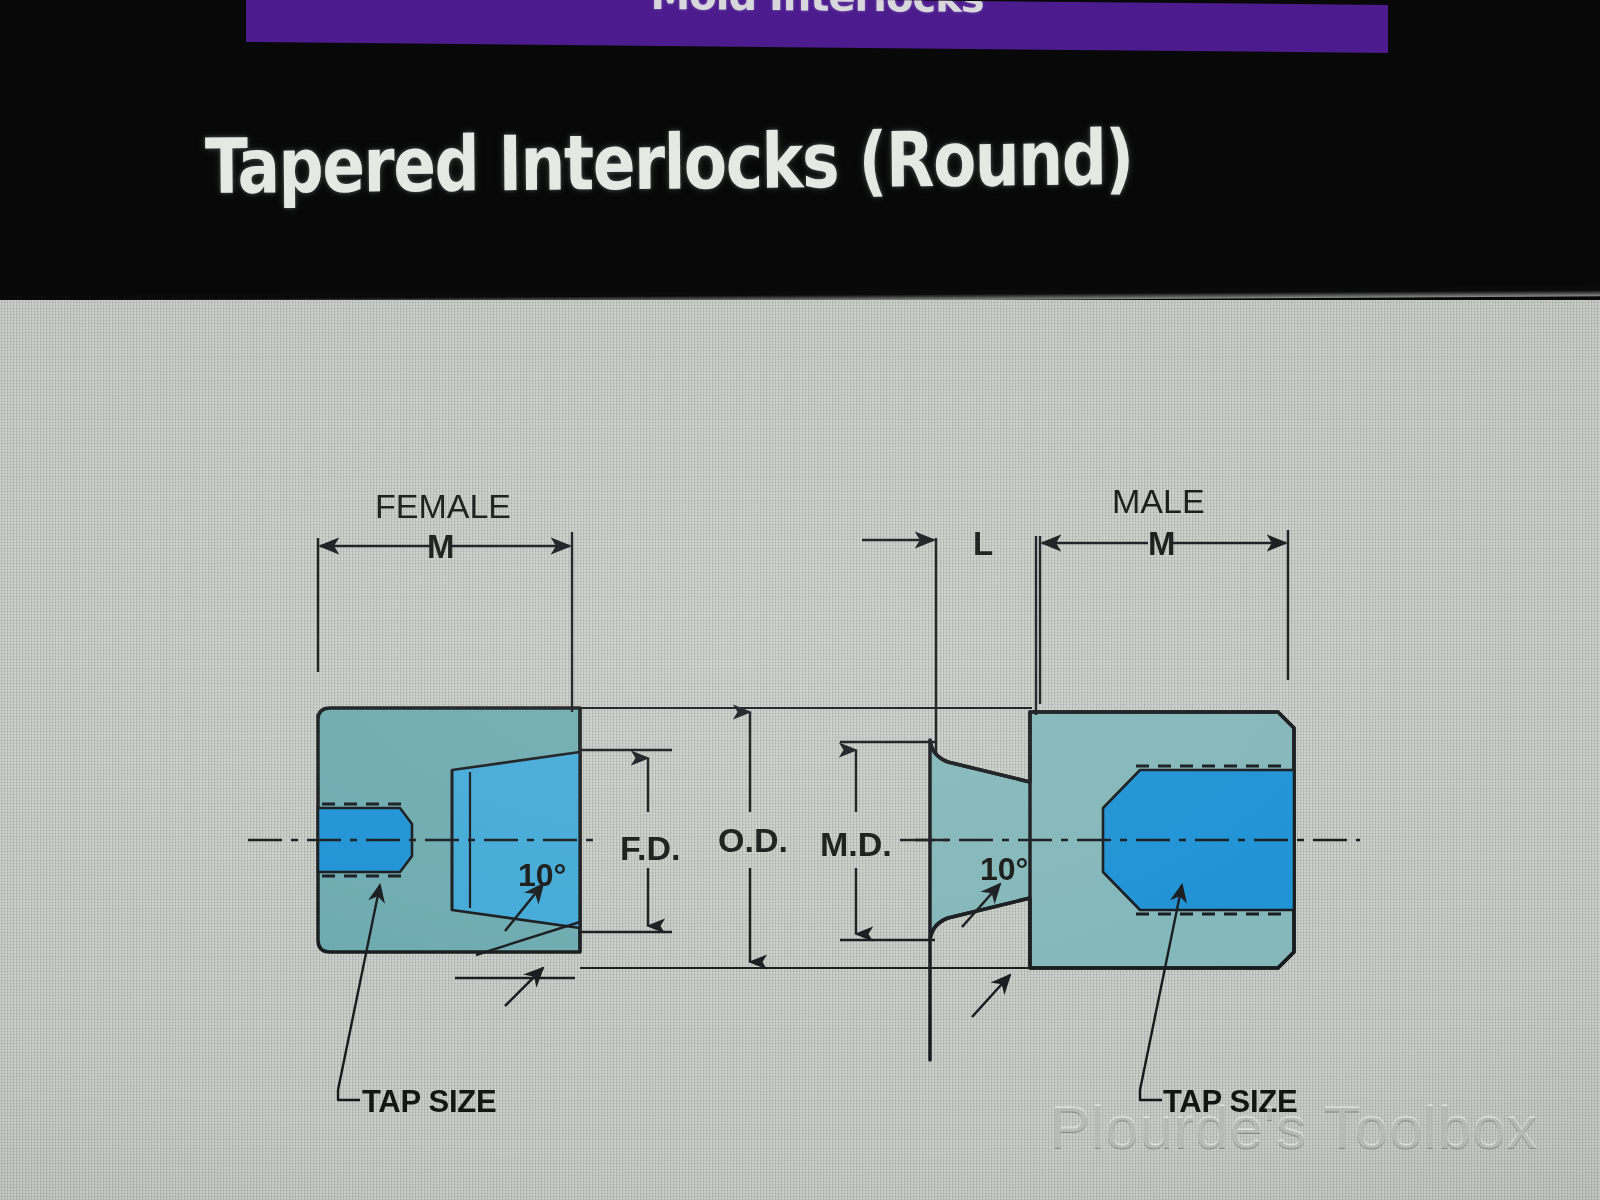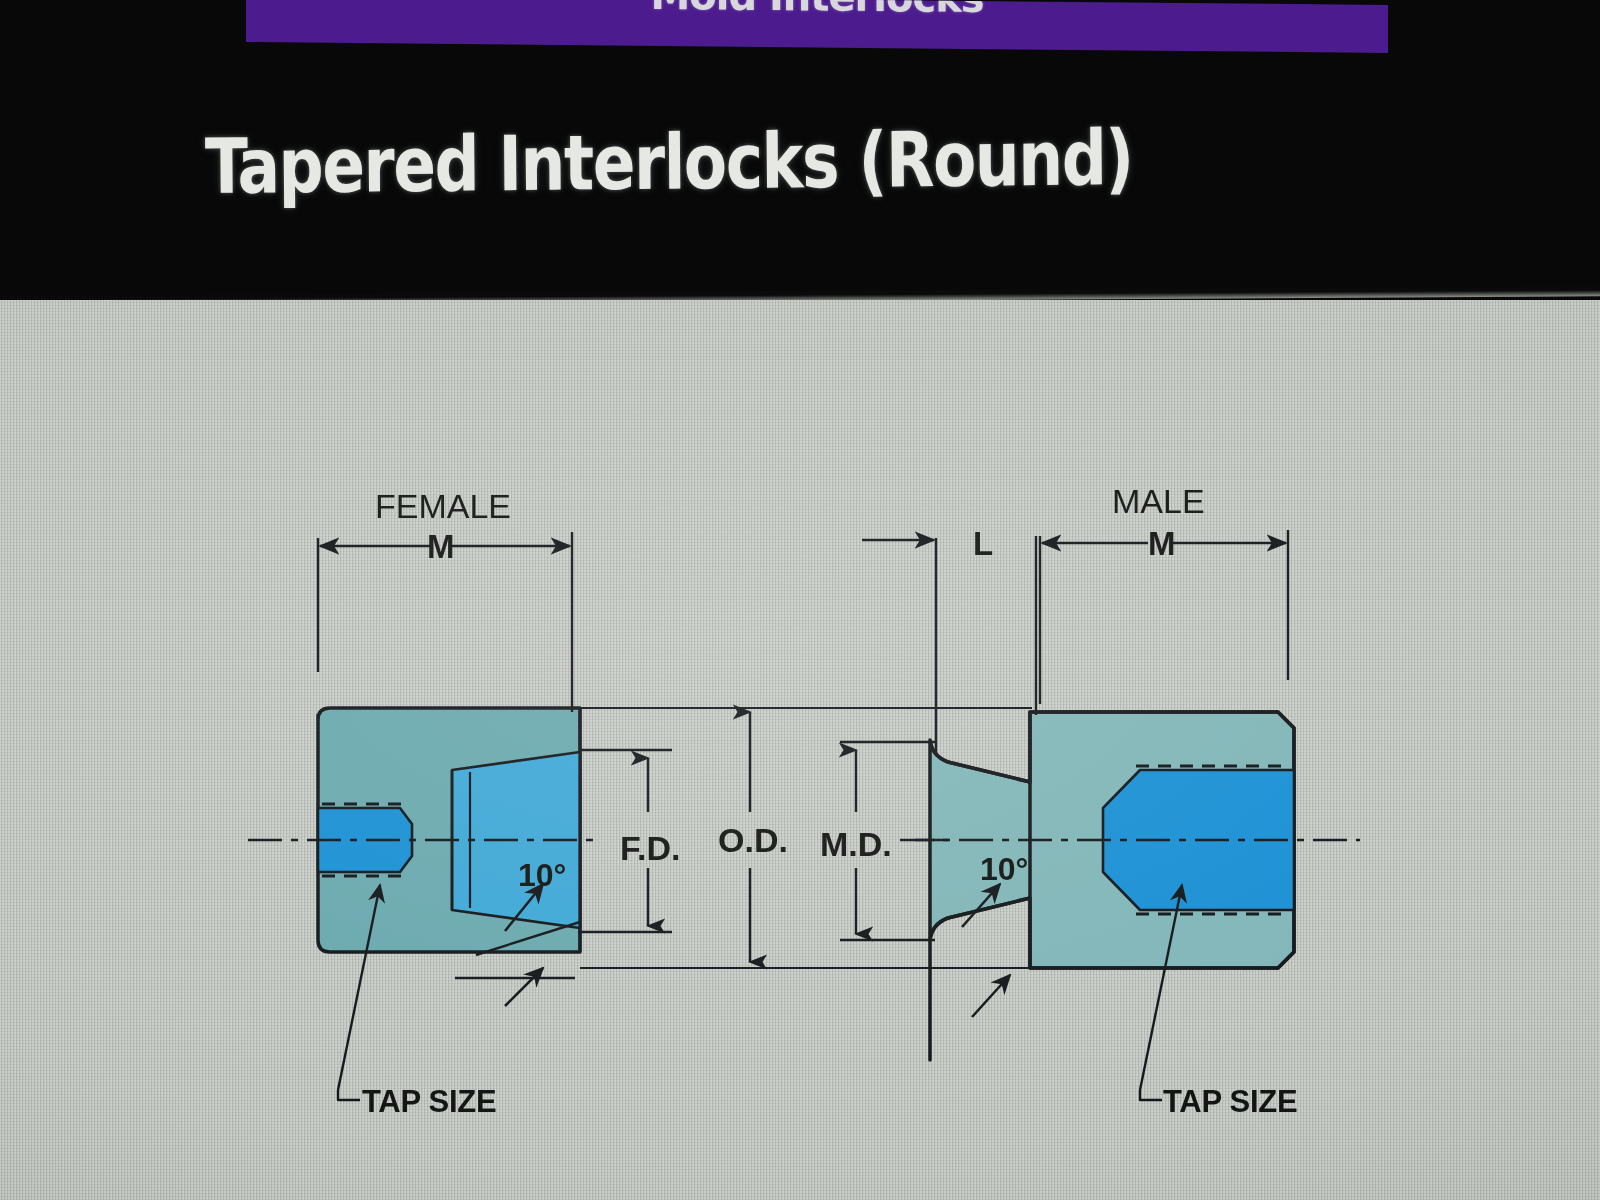--- a/index.html
+++ b/index.html
@@ -287,14 +287,15 @@
 
         <text class="lbl lbl-deg" x="518" y="586">10°</text>
         <text class="lbl lbl-deg" x="980" y="580">10°</text>
 
         <text class="lbl lbl-tap" x="362" y="812">TAP SIZE</text>
         <text class="lbl lbl-tap" x="1163" y="812">TAP SIZE</text>
       </g>
     </svg>
   </div>
 
+  <div class="watermark">Plourde's Toolbox</div>
 
 </div>
 
 </body></html>

